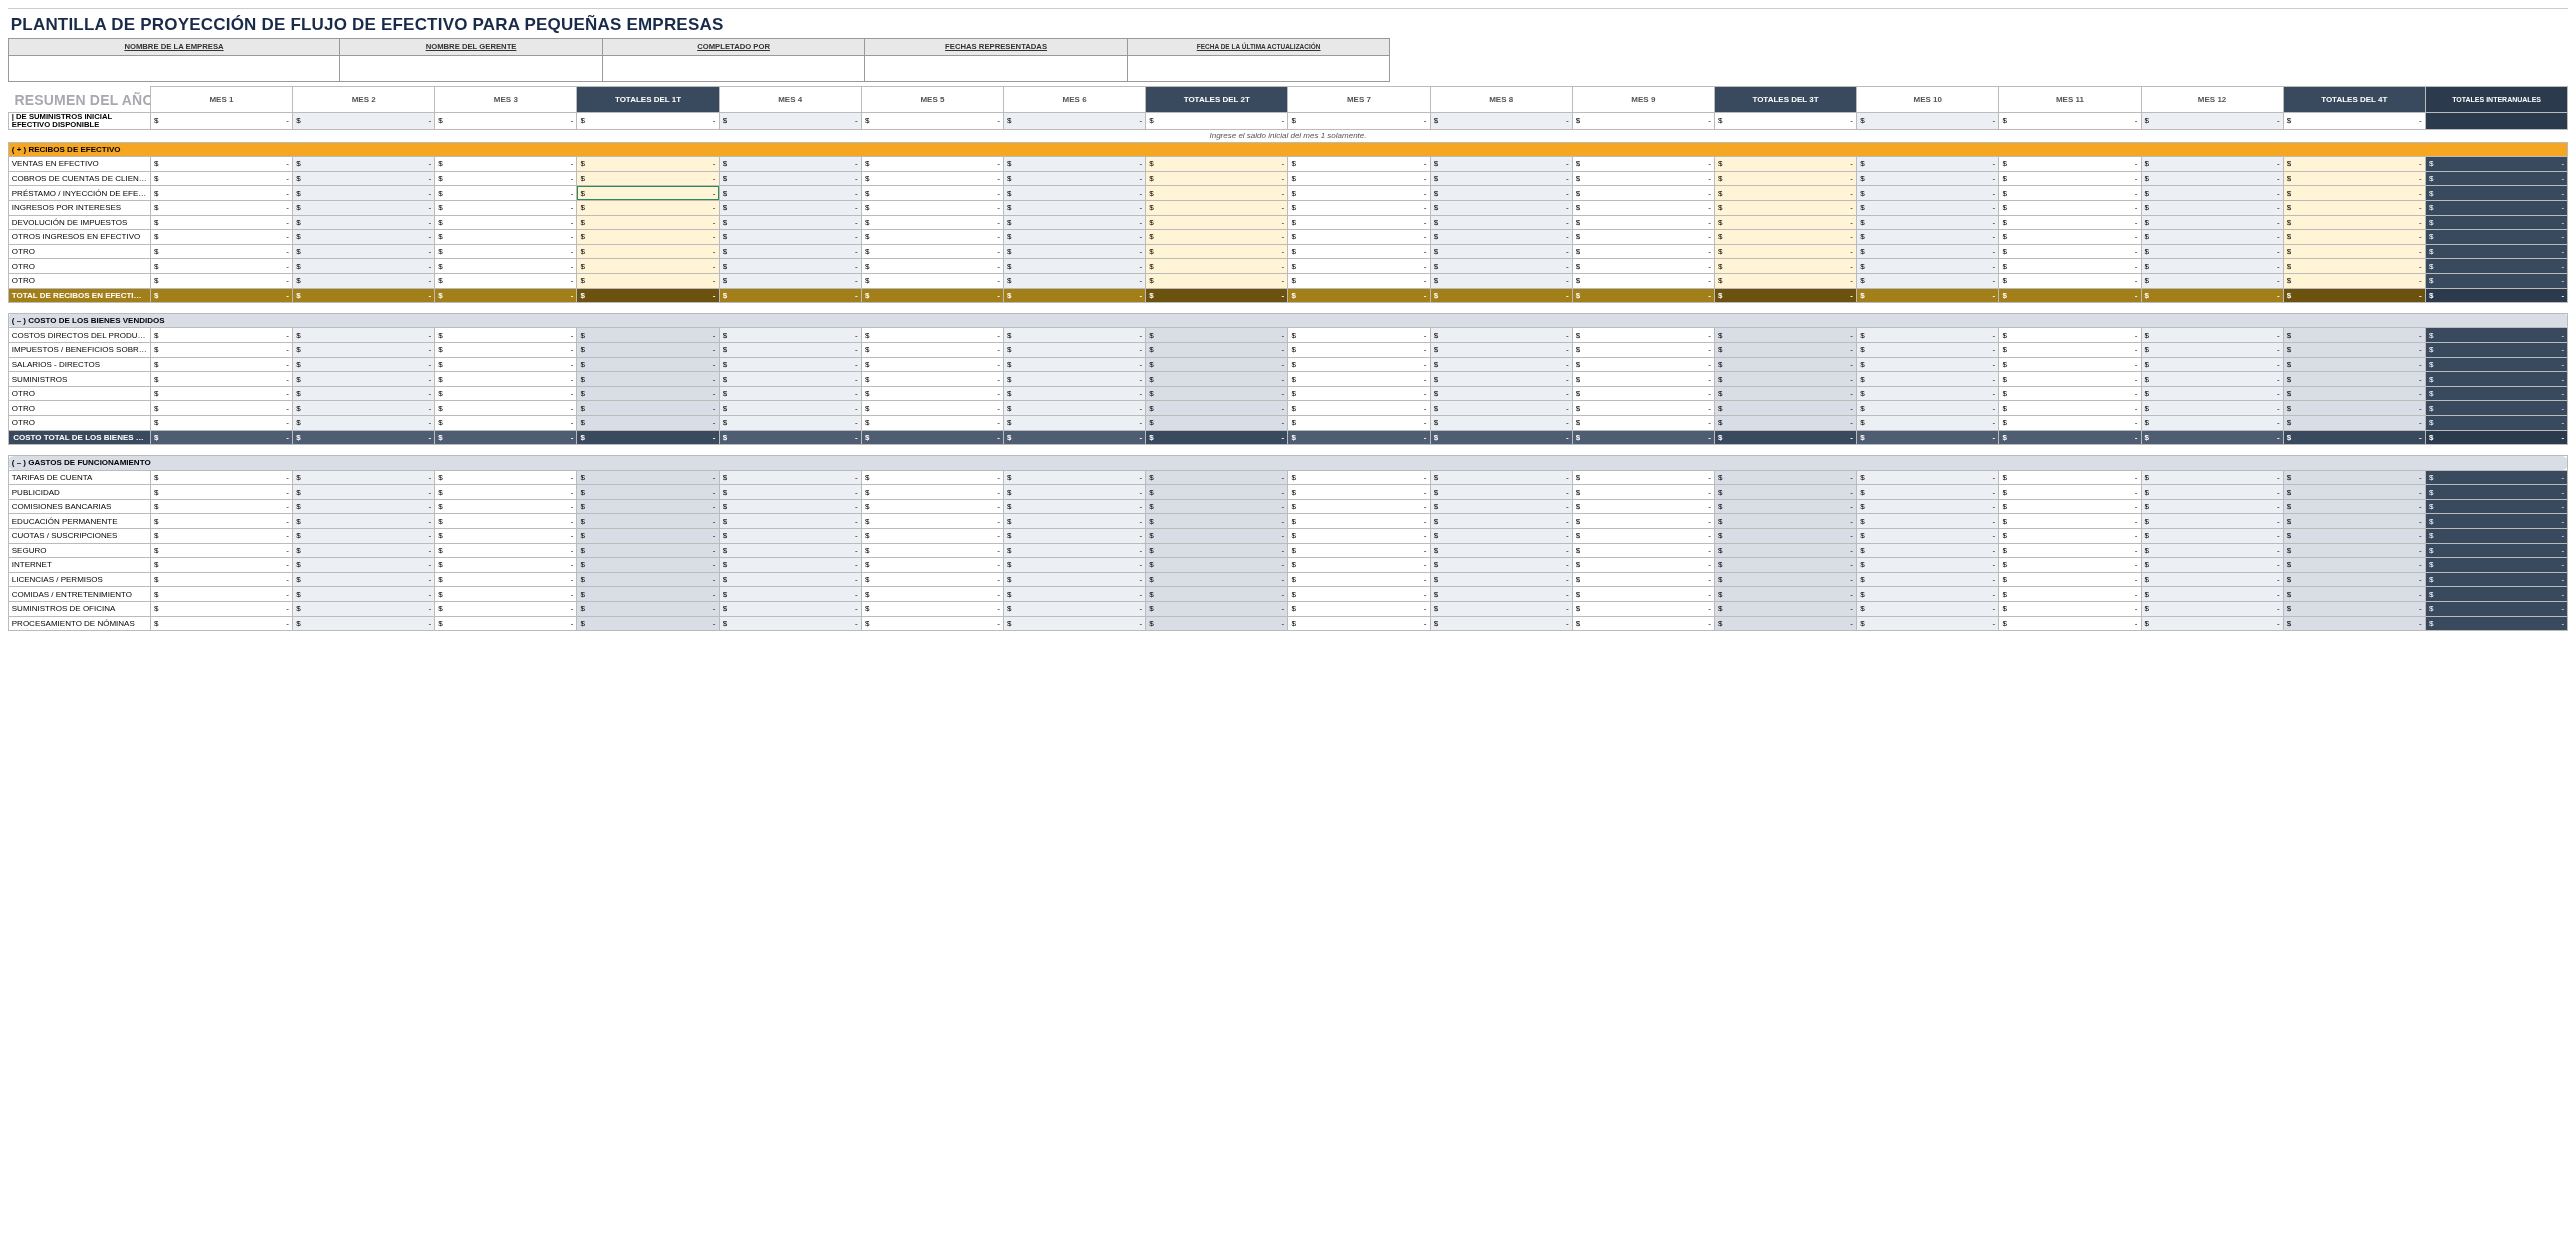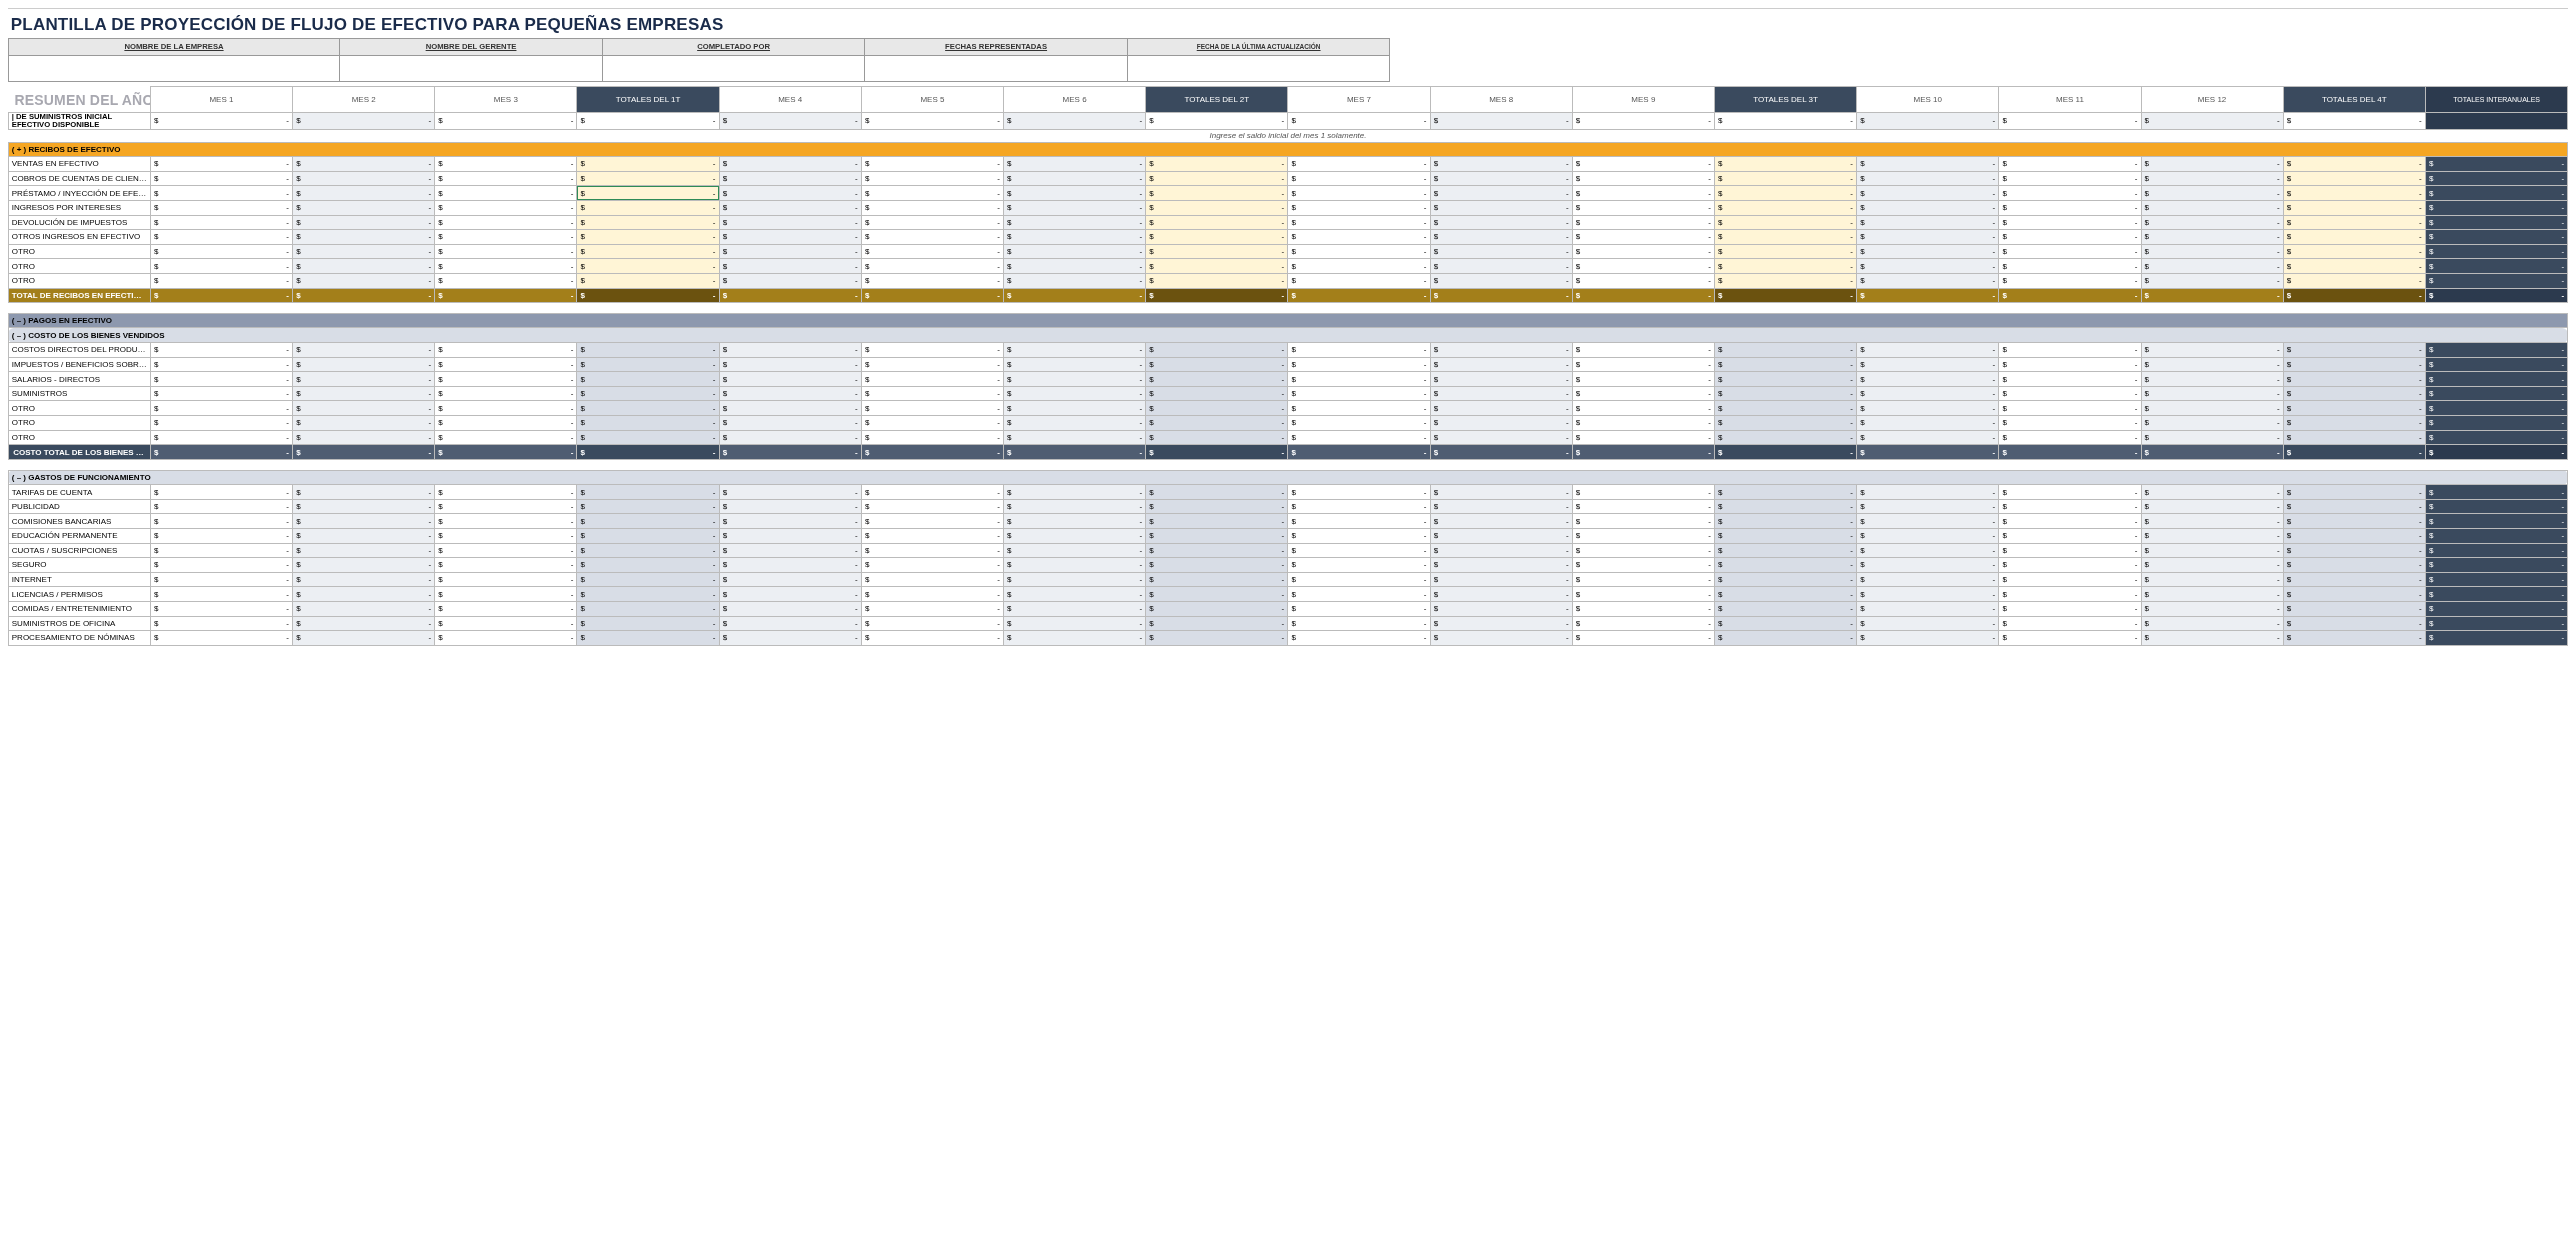--- a/index.html
+++ b/index.html
@@ -48,21 +48,21 @@
     height: 14.6px;
     font-size: 8px;
     padding: 0 3.1px;
     overflow: hidden;
     white-space: nowrap;
   }
   .grid .lbl { text-align: left; width: 200px; overflow: hidden; text-overflow: ellipsis; }
   .grid .rownote { border: none; font-style: italic; color: #555; text-align: center; padding: 1.5px 3.1px; height: 12.3px; }
 
   .col-hdr {
-    font-weight: normal;
+    font-weight: bold;
     text-align: center;
     background: #fff;
     color: #555;
     font-size: 7.7px;
   }
   .col-hdr.qtot { background: #3a4a5e; color: #fff; }
   .col-hdr.interannual { background: #2c3a4e; color: #fff; font-size: 7px; white-space: normal; line-height:1;}
 
   .section-title {
     font-size: 14px;
@@ -1316,23 +1316,20 @@
           <div class="money">
             <span class="sym">$</span>
             <span class="dash">-</span>
           </div>
         </td>
       </tr>
       <tr class="spacer-row">
         <td colspan="18"></td>
       </tr>
       <tr>
-        <td class="bar bar-gray" colspan="18">( – )  PAGOS EN EFECTIVO</td>
-      </tr>
-      <tr>
         <td class="bar bar-lgray" colspan="18">( – )  COSTO DE LOS BIENES VENDIDOS</td>
       </tr>
       <tr>
         <td class="lbl">COSTOS DIRECTOS DEL PRODUCTO / SVC</td>
         <td class="c-plain">
           <div class="money">
             <span class="sym">$</span>
             <span class="dash">-</span>
           </div>
         </td>

